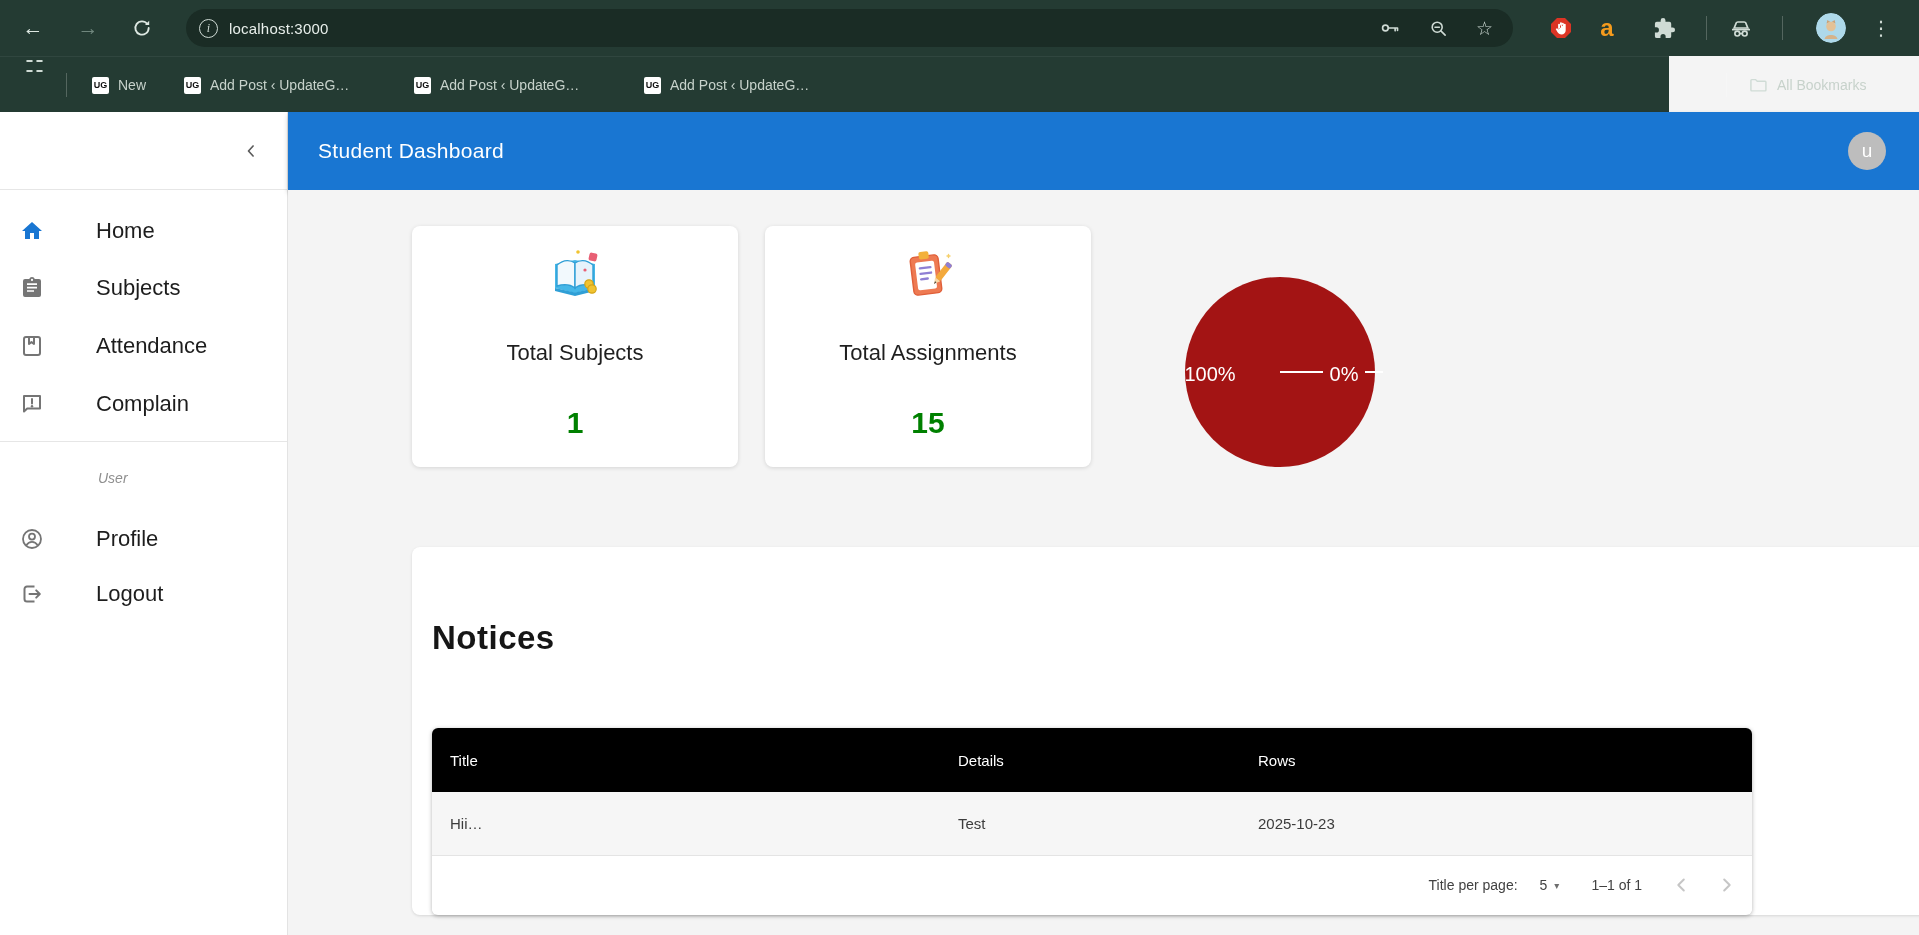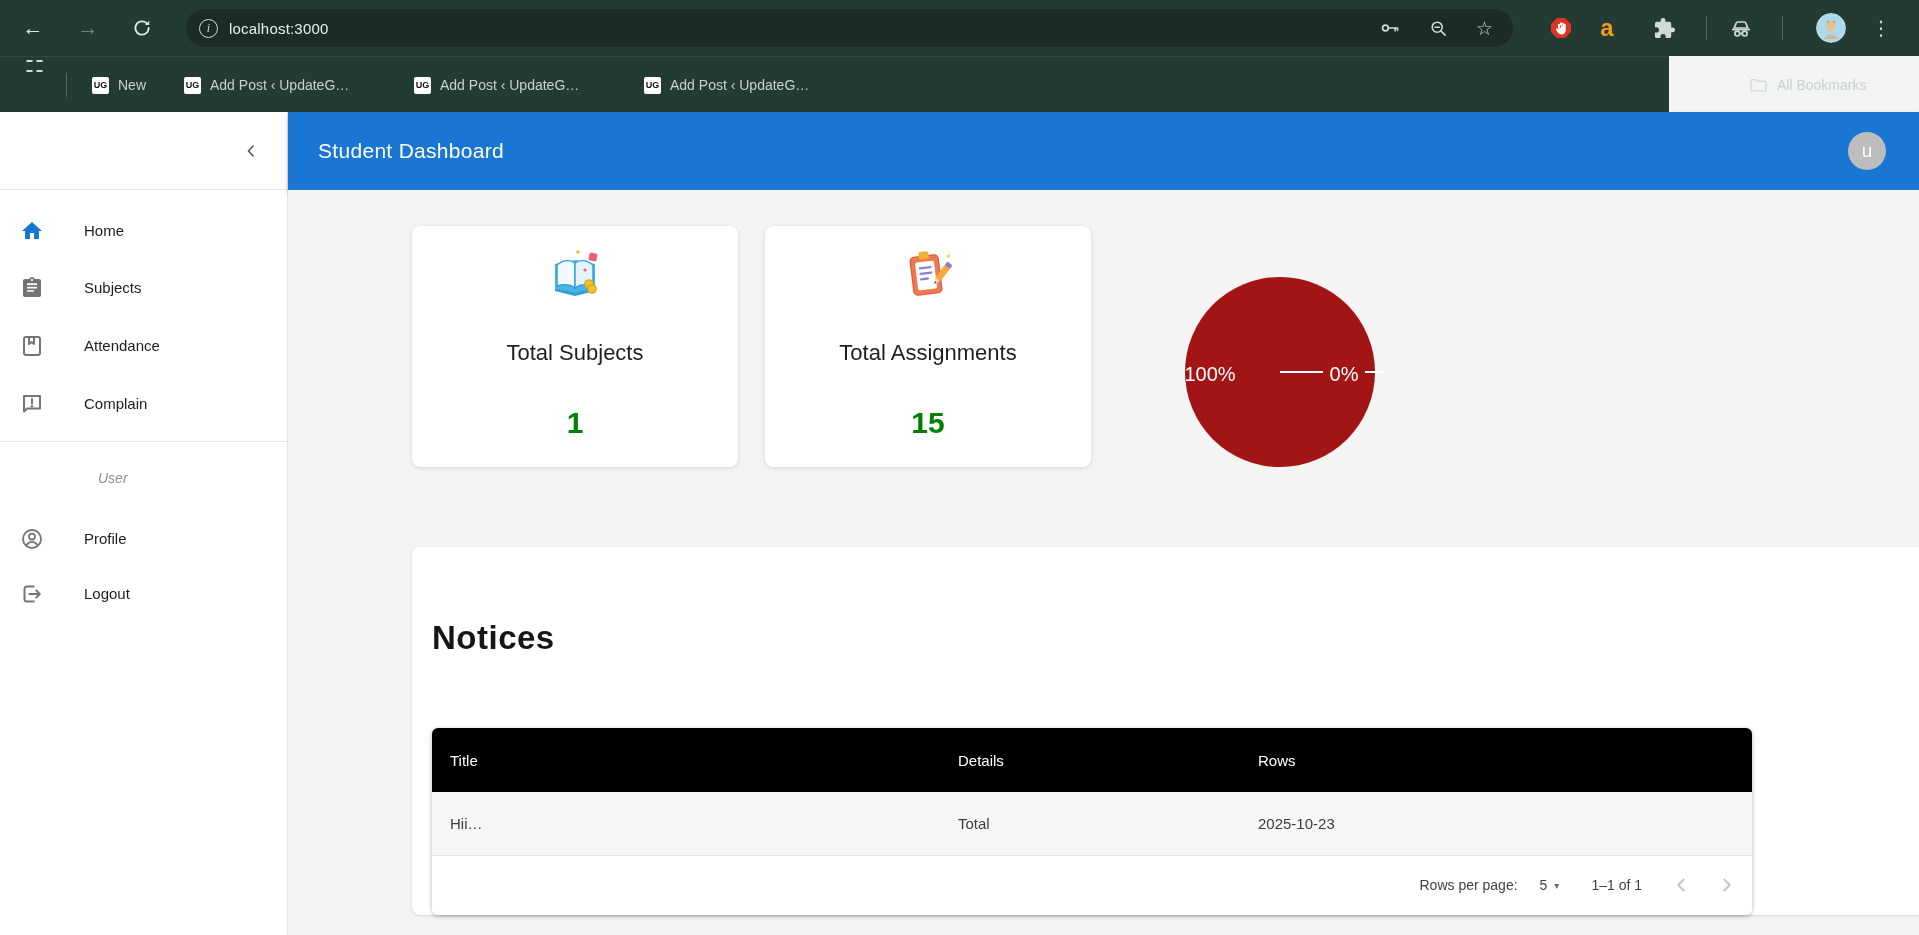--- a/index.html
+++ b/index.html
@@ -27,21 +27,21 @@
   .grid-ic span { border:1.6px solid #cfdbd5; border-radius:1.5px; }
   .bm-item { position:absolute; top:0; height:56px; display:flex; align-items:center; gap:9px; cursor:pointer; }
   .ug { width:17px; height:17px; background:#fff; border-radius:2px; display:flex; align-items:center; justify-content:center; font-size:9px; font-weight:700; color:#111; }
   .bm-label { color:#c7d2cb; font-size:14px; white-space:nowrap; }
 
   
   .sidebar { position:absolute; left:0; top:112px; width:288px; height:823px; background:#fff; border-right:1px solid #e3e3e3; }
   .sidebar-head { position:absolute; left:0; top:0; width:100%; height:78px; border-bottom:1px solid #e6e6e6; }
   .drawer-toggle { position:absolute; right:22px; top:25px; width:28px; height:28px; display:flex; align-items:center; justify-content:center; cursor:pointer; }
   .side-item { position:absolute; left:0; width:100%; height:57px; display:flex; align-items:center; padding-left:20px; cursor:pointer; }
-  .side-item .lbl { margin-left:40px; font-size:15px; color:#1d1d1d; }
+  .side-item .lbl { margin-left:52px; font-size:22px; color:#1d1d1d; }
   .side-div { position:absolute; left:0; width:100%; height:1px; background:#e6e6e6; }
   .side-section { position:absolute; left:98px; font-size:14px; color:#8f8f8f;font-style:italic; }
 
   .appbar { position:absolute; left:288px; top:112px; width:1631px; height:78px; background:#1976d2; box-shadow:0 3px 5px rgba(0,0,0,0.22); display:flex; align-items:center; padding:0 33px 0 30px; }
   .appbar-title { color:#fff; font-size:21px; font-weight:400; letter-spacing:.3px; }
   .appbar-avatar { margin-left:auto; width:38px; height:38px; border-radius:50%; background:#bdbdbd; color:#fff; font-size:19px; display:flex; align-items:center; justify-content:center; cursor:pointer; }
 
   .main { position:absolute; left:288px; top:190px; width:1631px; height:745px; background:#f4f4f4; }
 
   
@@ -300,25 +300,25 @@
       <h2 class="panel-heading">Notices</h2>
 
       <div class="tablecard">
         <div class="trow thead">
           <div>Title</div>
           <div>Details</div>
           <div>Rows</div>
         </div>
         <div class="trow tdata">
           <div>Hii…</div>
-          <div>Total</div>
+          <div>Test</div>
           <div>2025-10-23</div>
         </div>
         <div class="tpag">
-          <span class="rpp">Rows per page:</span>
+          <span class="rpp">Title per page:</span>
           <span class="pagesize">
             <span>5</span>
             <span class="caret">▾</span>
           </span>
           <span class="range">1–1 of 1</span>
           <span class="pgbtn">
             <svg width="24" height="24" viewBox="0 0 24 24">
                 <path d="M14.8 6.5 9.3 12l5.5 5.5" fill="none" stroke="#c6c6c6" stroke-width="2" stroke-linecap="round" stroke-linejoin="round"></path>
               </svg>
           </span>

